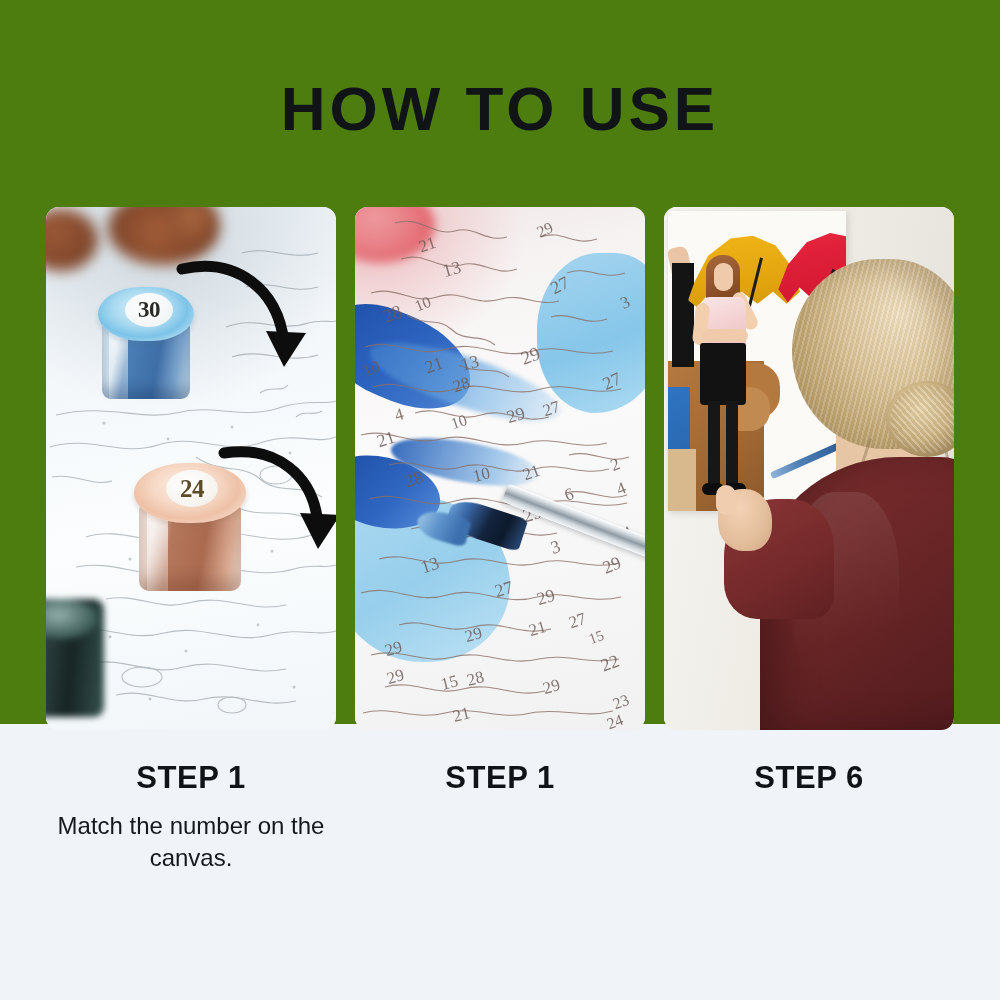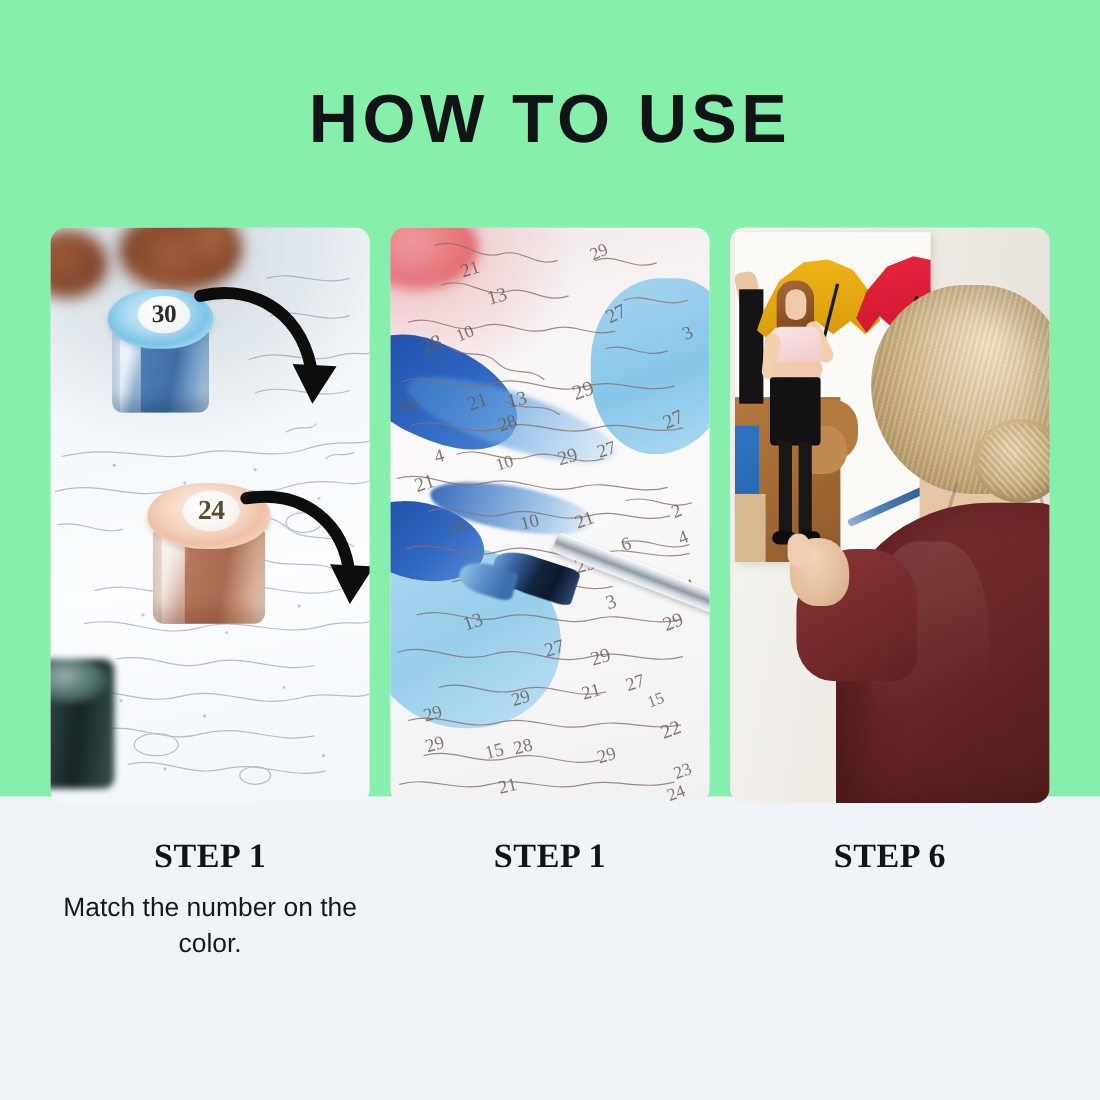--- a/index.html
+++ b/index.html
@@ -10,21 +10,21 @@
     background: #f0f3f7;
     font-family: "Liberation Sans", sans-serif;
     overflow: hidden;
     position: relative;
   }
 
   .page {
     width: 1000px;
     height: 724px;
     position: relative;
-    background: #86efac;
+    background: #4d7c0f;
   }
 
   
   .title {
     position: absolute;
     top: 76px;
     left: 0;
     width: 1000px;
     text-align: center;
     font-size: 62px;
@@ -61,21 +61,20 @@
   }
 
   .photo-inner { position: absolute; inset: 0; }
 
   .step-label {
     margin-top: 30px;
     font-size: 31px;
     font-weight: 700;
     letter-spacing: 0.5px;
     color: #111417;
-    font-family: Liberation Serif, serif;
   }
 
   .step-desc {
     margin-top: 14px;
     font-size: 24px;
     line-height: 1.32;
     color: #15181c;
     text-align: center;
     width: 300px;
   }
@@ -100,20 +99,21 @@
   .p1-blurpot.c { left: 128px; top: -10px; width: 40px; height: 48px;
     background: radial-gradient(circle at 40% 40%, #b06c44, #7c4226); filter: blur(9px); }
 
   
   .p1-lines { position: absolute; inset: 0; opacity: .75; }
 
   
   .pot {
     position: absolute;
     border-radius: 6px 6px 10px 10px;
+    margin-top: 24px;
   }
   .pot30 { left: 52px; top: 56px; width: 96px; height: 112px; }
   .pot30 .body {
     position: absolute; left: 4px; top: 36px; width: 88px; height: 76px;
     border-radius: 5px 5px 9px 9px;
     background: linear-gradient(100deg,#d8e6ef 0%,#cfe0ec 18%,#4a7fb5 30%,#3f6ea6 62%,#7ba3cb 82%,#cfdfea 100%);
     box-shadow: inset 0 -10px 12px rgba(30,60,100,.35);
     overflow: hidden;
   }
   .pot30 .body::after {
@@ -512,21 +512,21 @@
             <path d="M110 108 L92 72 L132 74 Z" fill="#0d0d0d"></path>
           </svg>
 
           <svg class="arrow" style="left:172px; top:238px; width:140px; height:140px;" viewBox="0 0 140 140">
             <path d="M6 8 C58 0 96 30 100 80" fill="none" stroke="#0d0d0d" stroke-width="11" stroke-linecap="round"></path>
             <path d="M100 104 L82 68 L122 70 Z" fill="#0d0d0d"></path>
           </svg>
         </div>
       </div>
       <div class="step-label">STEP 1</div>
-      <div class="step-desc">Match the number on the color.</div>
+      <div class="step-desc">Match the number on the canvas.</div>
     </div>
 
     <div class="step-col">
       <div class="photo">
         <div class="photo-inner">
           <div class="p2-bg"></div>
           <div class="p2-red"></div>
           <div class="p2-pinkwash"></div>
           <div class="p2-lightblue1"></div>
           <div class="p2-lightblue2"></div>

